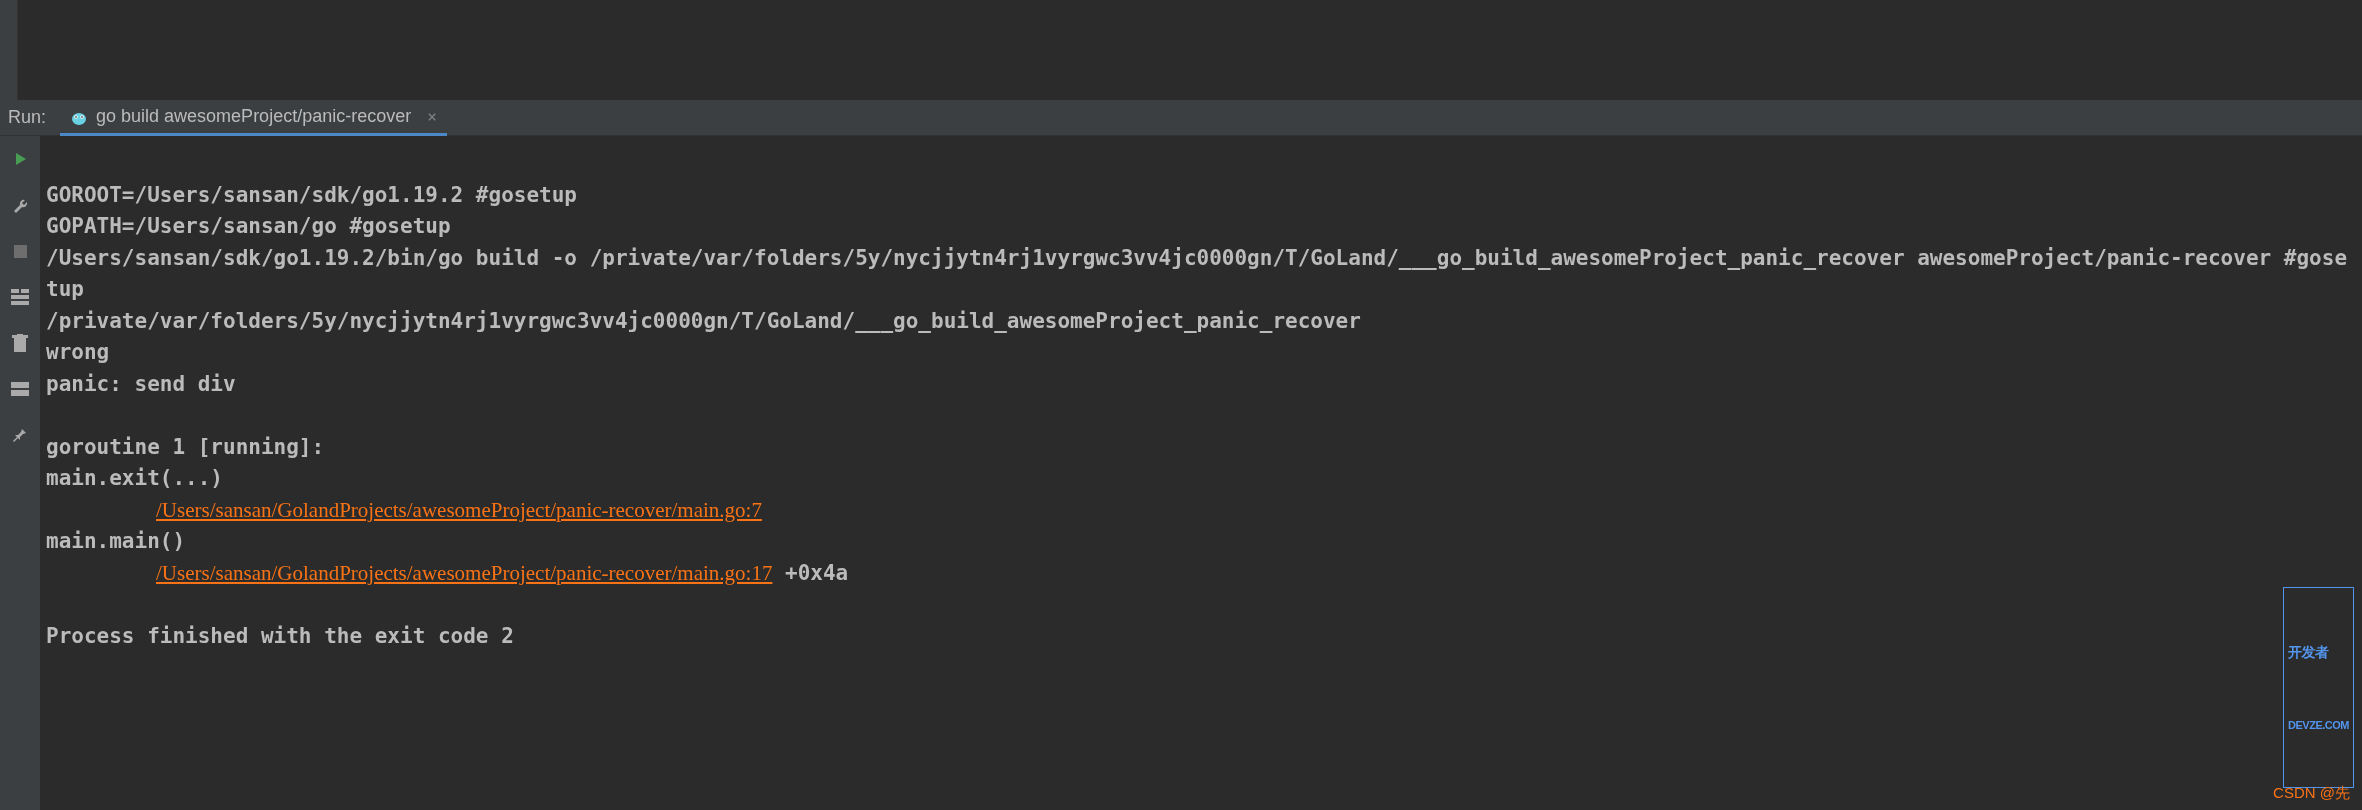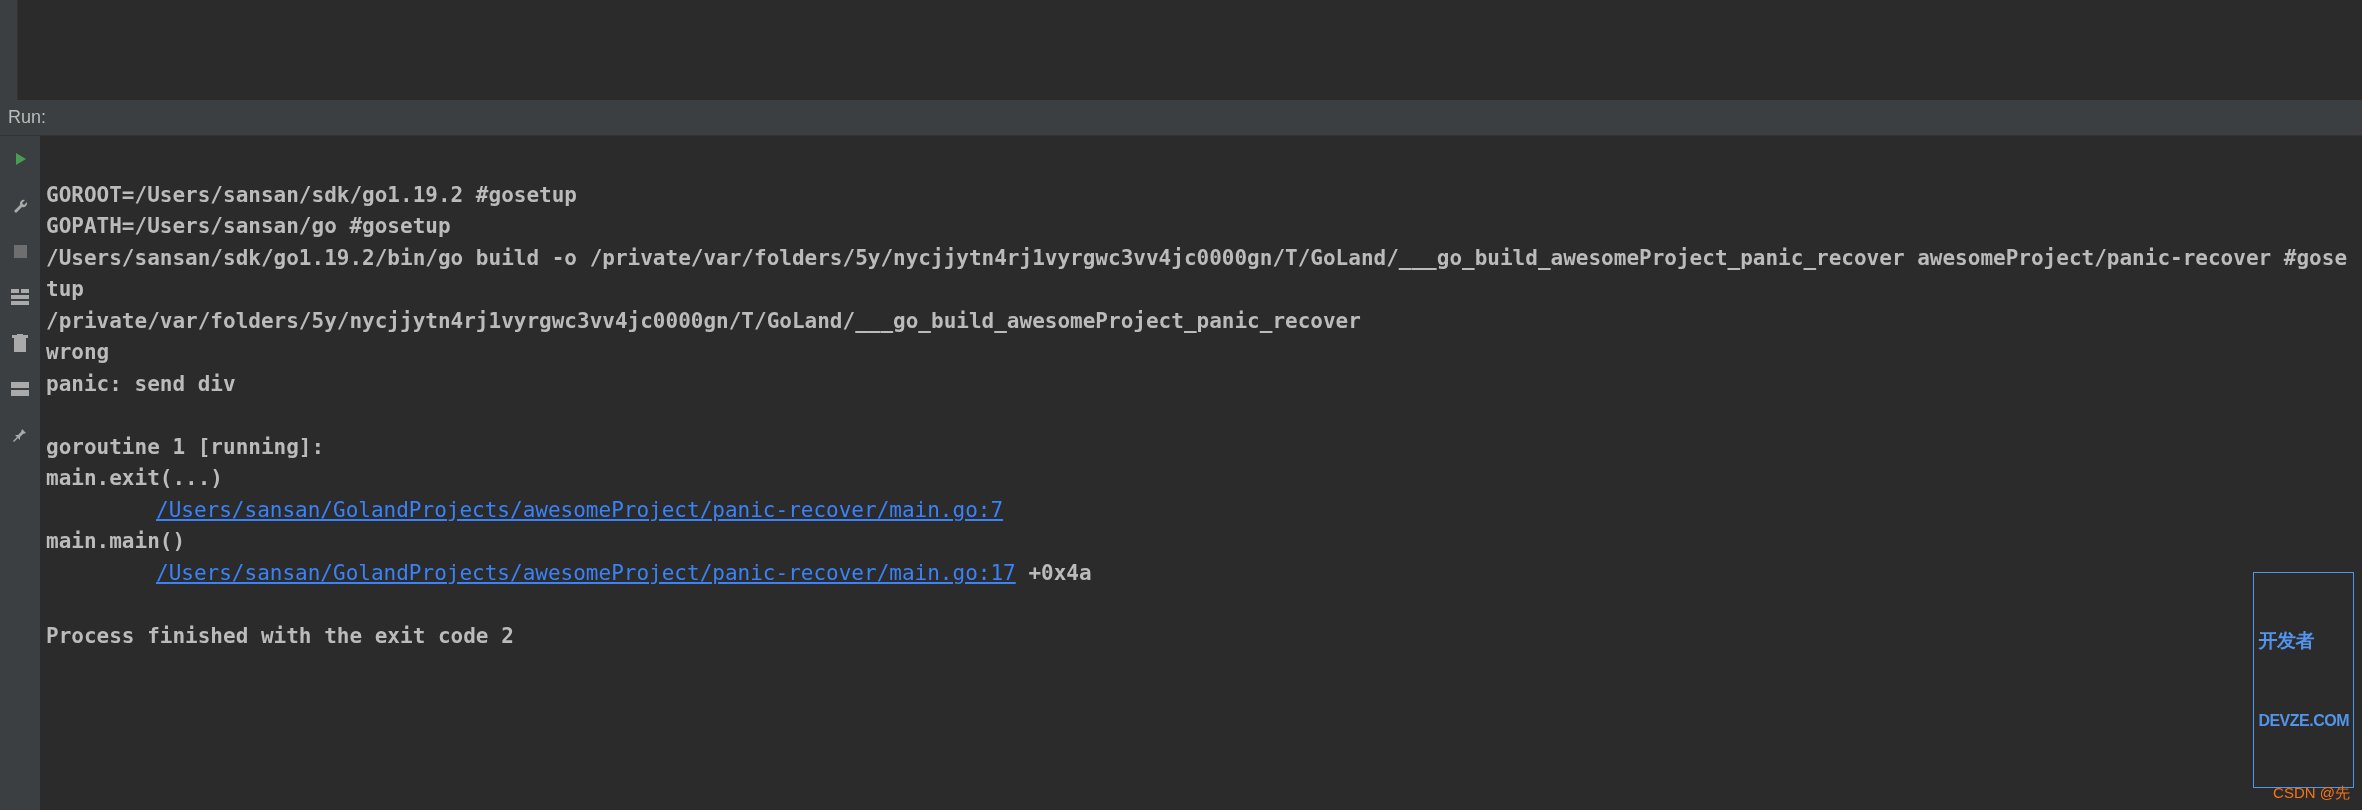--- a/index.html
+++ b/index.html
@@ -101,23 +101,24 @@
       line-height: 1.5;
       white-space: pre-wrap;
       word-break: break-all;
       position: relative;
     }
     .console-line {
       color: #bbbbbb;
       font-weight: bold;
     }
     .link {
-      color: #3b82f6;
+      color: #f97316;
       text-decoration: underline;
       cursor: pointer;
+      font-family: Liberation Serif, serif;
     }
     .indent {
       display: inline-block;
       width: 110px;
     }
     .watermark {
       position: absolute;
       bottom: 6px;
       right: 12px;
       color: #f97316;
@@ -139,20 +140,33 @@
   </style>
 </head>
 <body>
 
 <div class="container">
   <div class="left-sidebar">
   </div>
   <div class="main-area">
     <div class="header">
       <span class="run-label">Run:</span>
+      <div class="tab">
+        <span class="go-icon">
+          <svg viewBox="0 0 18 16" width="18" height="16">
+            <ellipse cx="9" cy="8" rx="7" ry="6" fill="#6ad1e3"></ellipse>
+            <circle cx="6" cy="6" r="1.8" fill="#fff"></circle>
+            <circle cx="12" cy="6" r="1.8" fill="#fff"></circle>
+            <circle cx="6" cy="6" r="0.8" fill="#000"></circle>
+            <circle cx="12" cy="6" r="0.8" fill="#000"></circle>
+          </svg>
+        </span>
+        <span class="tab-label">go build awesomeProject/panic-recover</span>
+        <span class="close-icon">×</span>
+      </div>
     </div>
     <div class="content">
       <div class="toolbar">
         <div class="toolbar-icon">
           <svg width="16" height="16" viewBox="0 0 16 16">
               <path d="M4 2 L14 8 L4 14 Z" fill="#499c54"></path>
             </svg>
         </div>
         <div class="toolbar-icon">
           <svg width="18" height="18" viewBox="0 0 18 18">
@@ -200,20 +214,20 @@
 <span class="console-line">panic: send div</span>
 <span class="console-line"></span>
 <span class="console-line">goroutine 1 [running]:</span>
 <span class="console-line">main.exit(...)</span>
 <span class="indent"></span><span class="link">/Users/sansan/GolandProjects/awesomeProject/panic-recover/main.go:7</span>
 <span class="console-line">main.main()</span>
 <span class="indent"></span><span class="link">/Users/sansan/GolandProjects/awesomeProject/panic-recover/main.go:17</span><span class="console-line"> +0x4a</span>
 <span class="console-line"></span>
 <span class="console-line">Process finished with the exit code 2</span>
         <div class="watermark2">
-          <span style="display:block;font-size:19px;font-family:Liberation Serif, serif;">开发者</span>
-          <span style="display:block;font-size:16px;">DEVZE.COM</span>
+          <span style="display:block;font-size:14px;font-family:Liberation Serif, serif;">开发者</span>
+          <span style="display:block;font-size:11px;">DEVZE.COM</span>
         </div>
         <div class="watermark">CSDN @先</div>
       </div>
     </div>
   </div>
 </div>
 
 </body></html>

